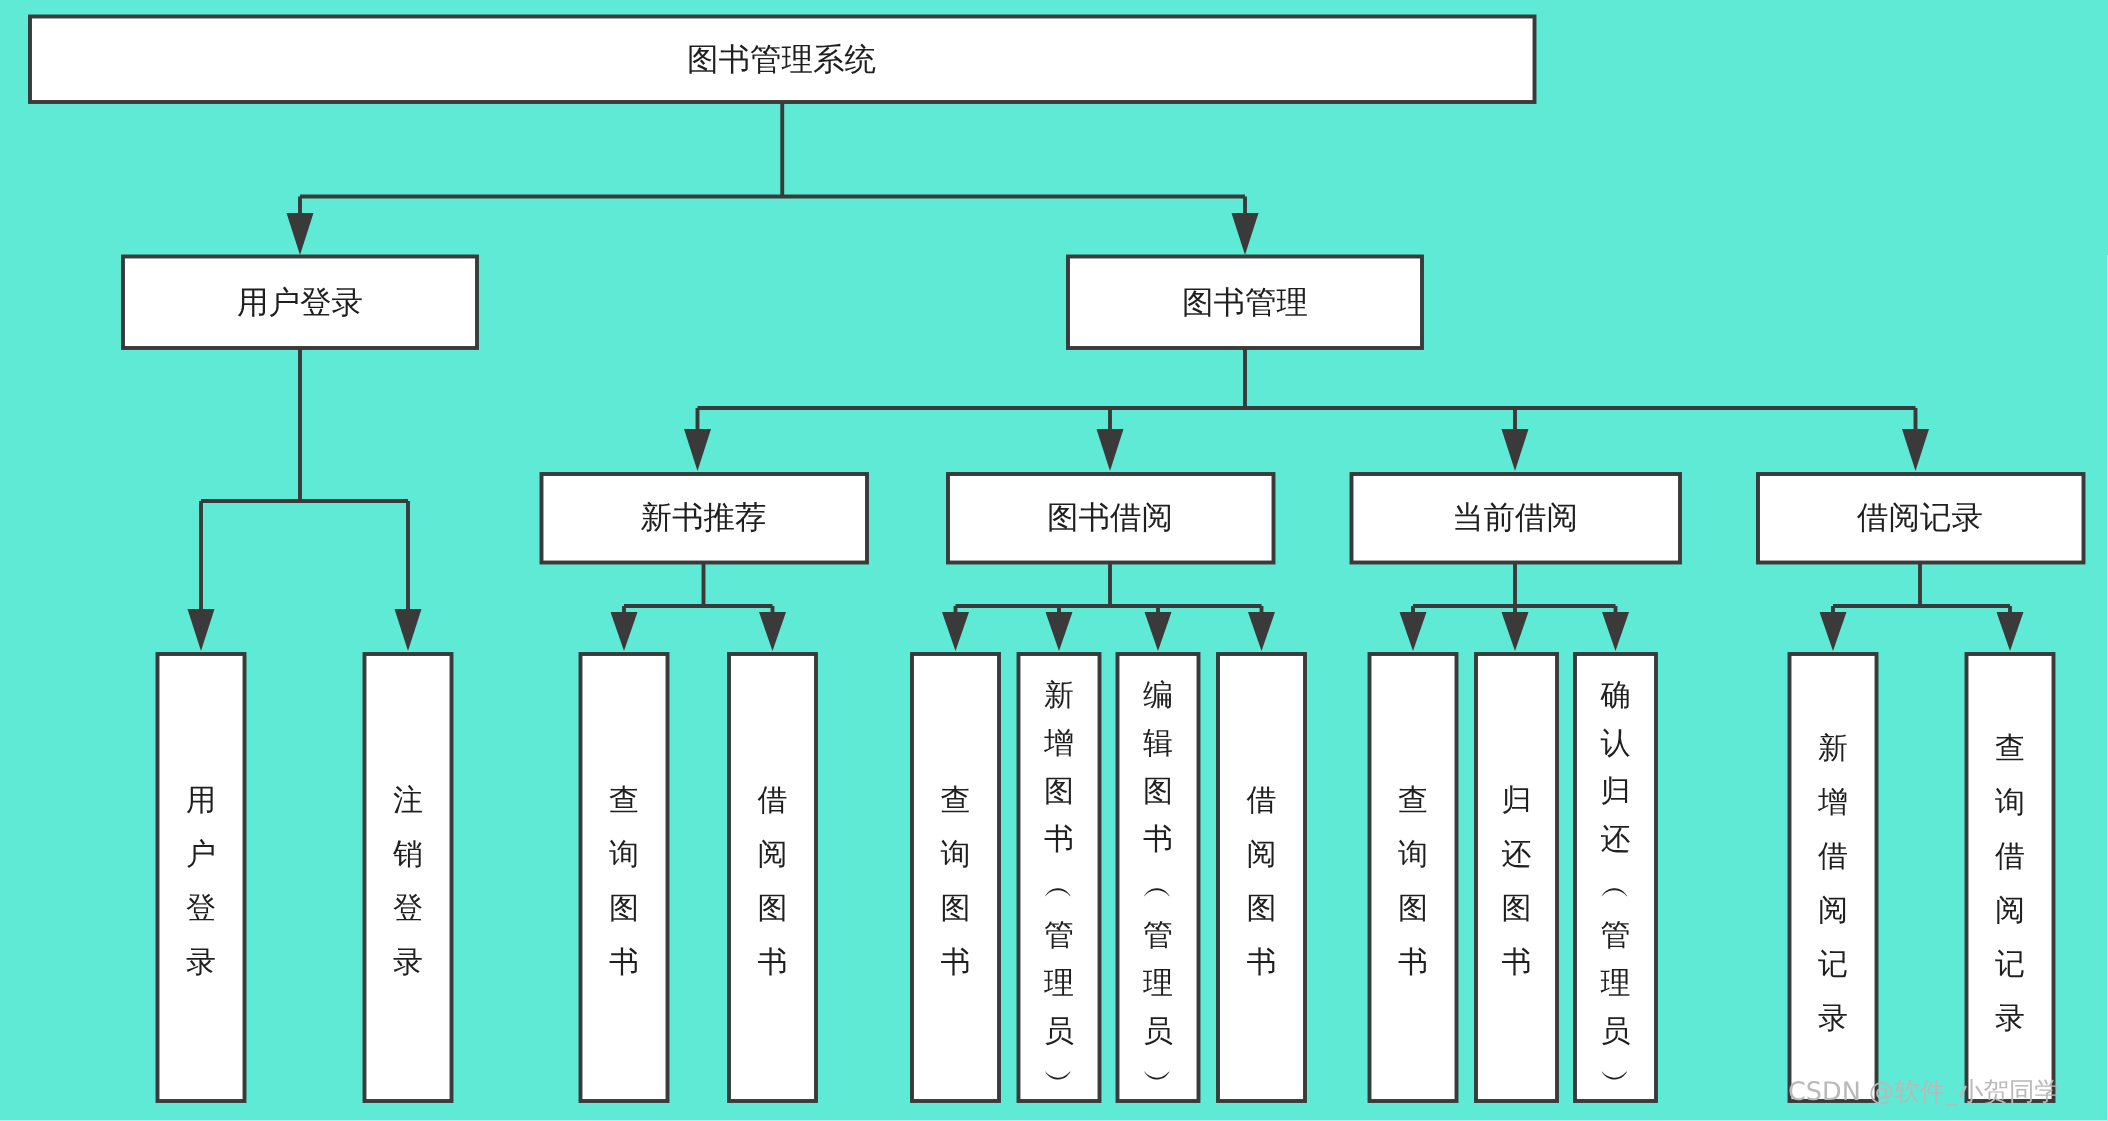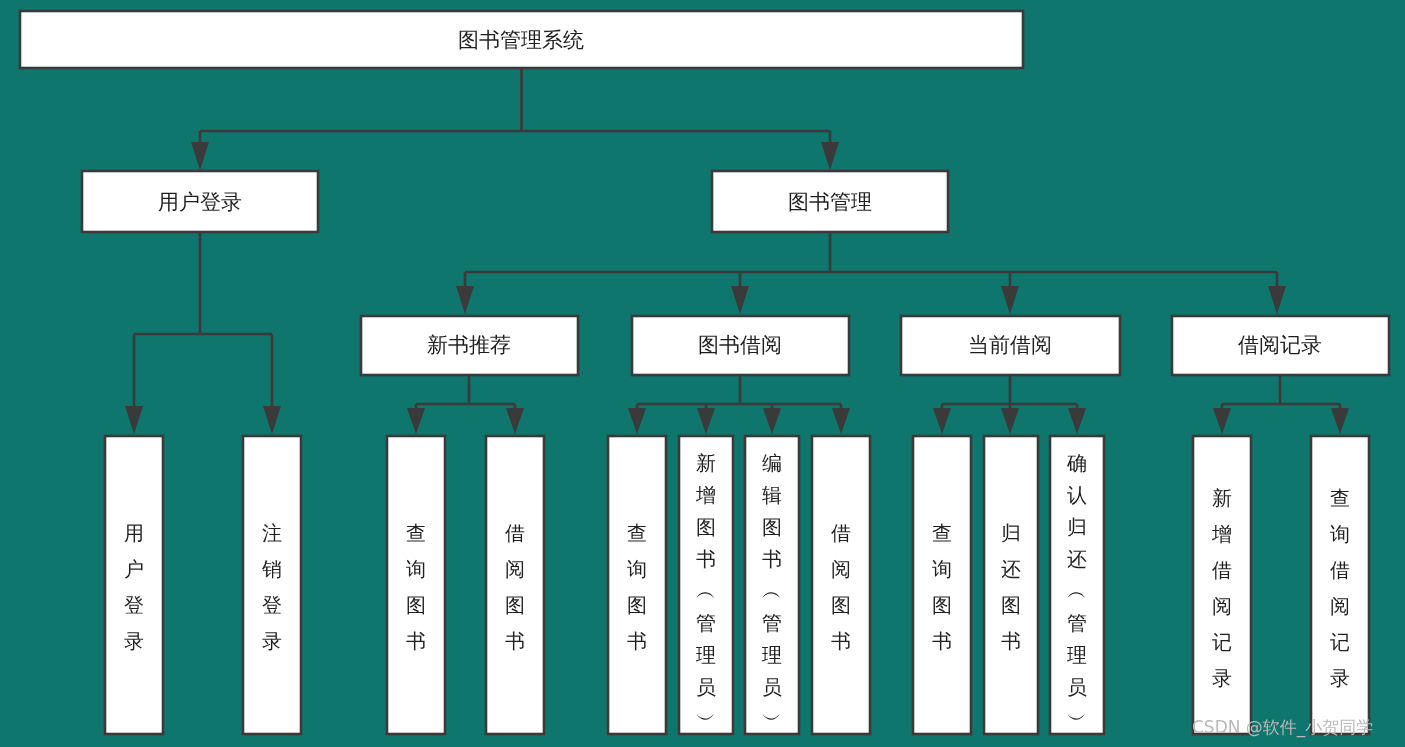--- a/index.html
+++ b/index.html
@@ -7,21 +7,21 @@
     padding: 0;
     background: #ffffff;
   }
   body {
     font-family: "DejaVu Sans", "Liberation Sans", sans-serif;
   }
   #diagram-root {
     position: relative;
     width: 1405px;
     height: 747px;
-    background: #0f766e;
+    background: #5eead4;
     overflow: hidden;
   }
   svg#flow-svg {
     position: absolute;
     left: 0;
     top: 0;
     width: 1405px;
     height: 747px;
   }
   .node-box {

